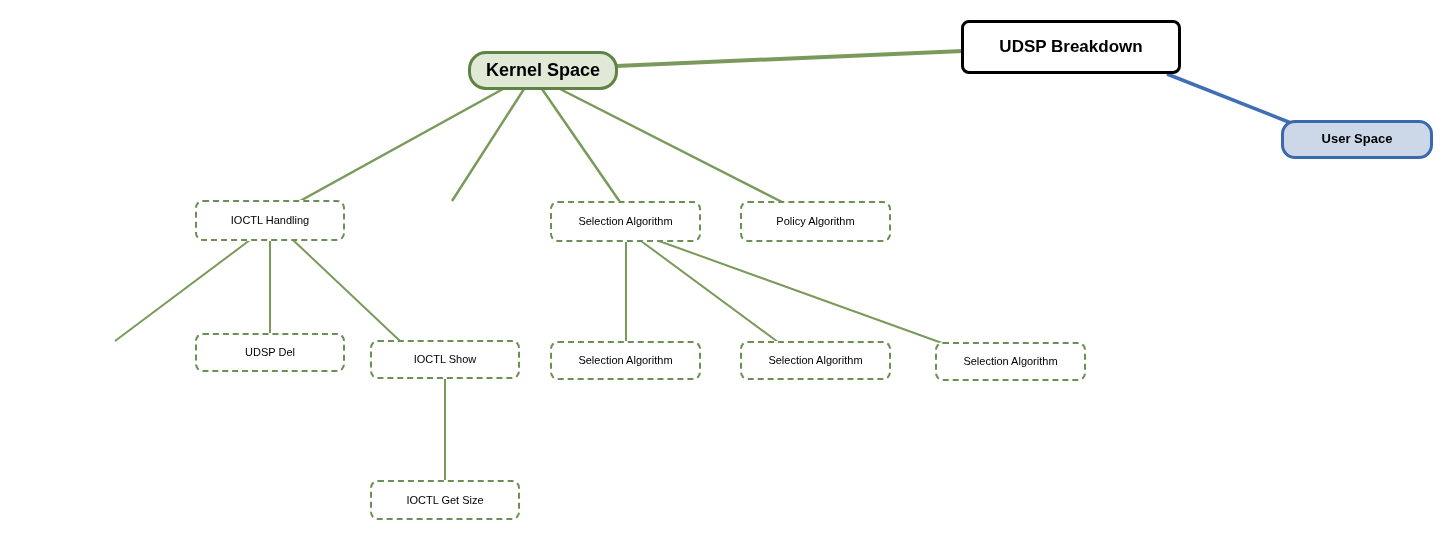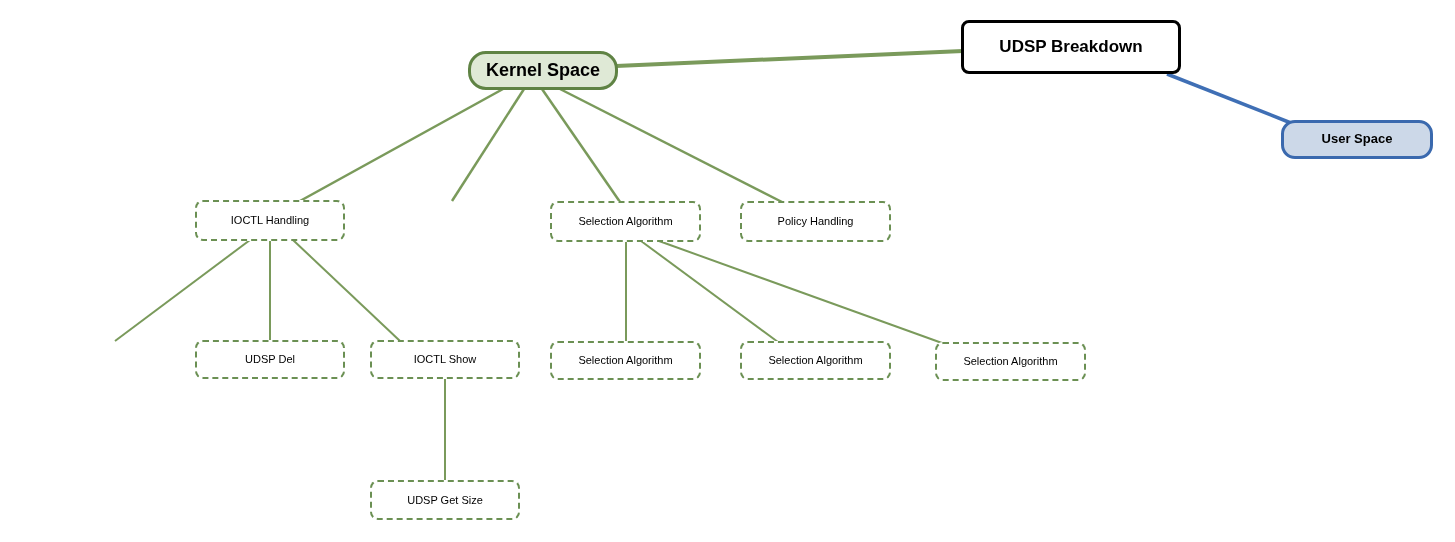--- a/index.html
+++ b/index.html
@@ -105,41 +105,41 @@
   <div class="node node-dashed" style="left:195px; top:200px; width:150px; height:41px;">
     <span>IOCTL Handling</span>
   </div>
 
 
   <div class="node node-dashed" style="left:550px; top:201px; width:151px; height:41px;">
     <span>Selection Algorithm</span>
   </div>
 
   <div class="node node-dashed" style="left:740px; top:201px; width:151px; height:41px;">
-    <span>Policy Handling</span>
+    <span>Policy Algorithm</span>
   </div>
 
 
-  <div class="node node-dashed" style="left:195px; top:340px; width:150px; height:39px;">
+  <div class="node node-dashed" style="left:195px; top:333px; width:150px; height:39px;">
     <span>UDSP Del</span>
   </div>
 
   <div class="node node-dashed" style="left:370px; top:340px; width:150px; height:39px;">
     <span>IOCTL Show</span>
   </div>
 
   <div class="node node-dashed" style="left:550px; top:341px; width:151px; height:39px;">
     <span>Selection Algorithm</span>
   </div>
 
   <div class="node node-dashed" style="left:740px; top:341px; width:151px; height:39px;">
     <span>Selection Algorithm</span>
   </div>
 
   <div class="node node-dashed" style="left:935px; top:342px; width:151px; height:39px;">
     <span>Selection Algorithm</span>
   </div>
 
   <div class="node node-dashed" style="left:370px; top:480px; width:150px; height:40px;">
-    <span>UDSP Get Size</span>
+    <span>IOCTL Get Size</span>
   </div>
 
 </div>
 
 </body></html>

